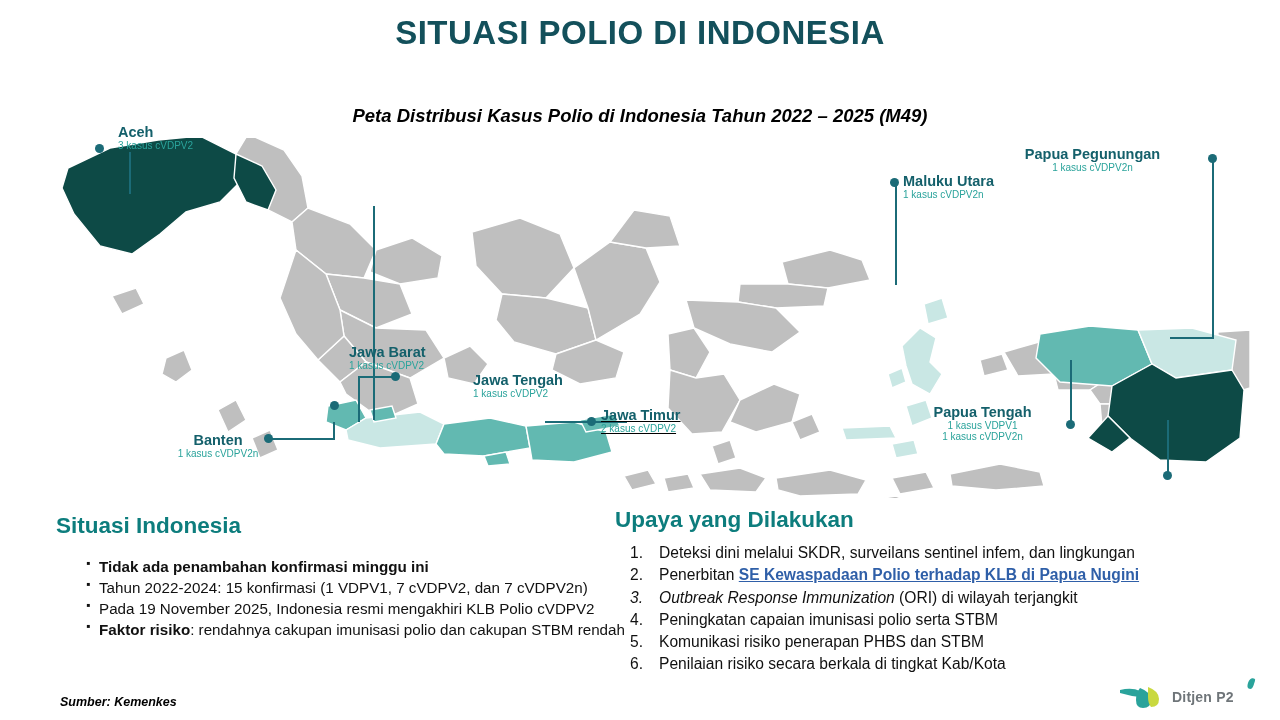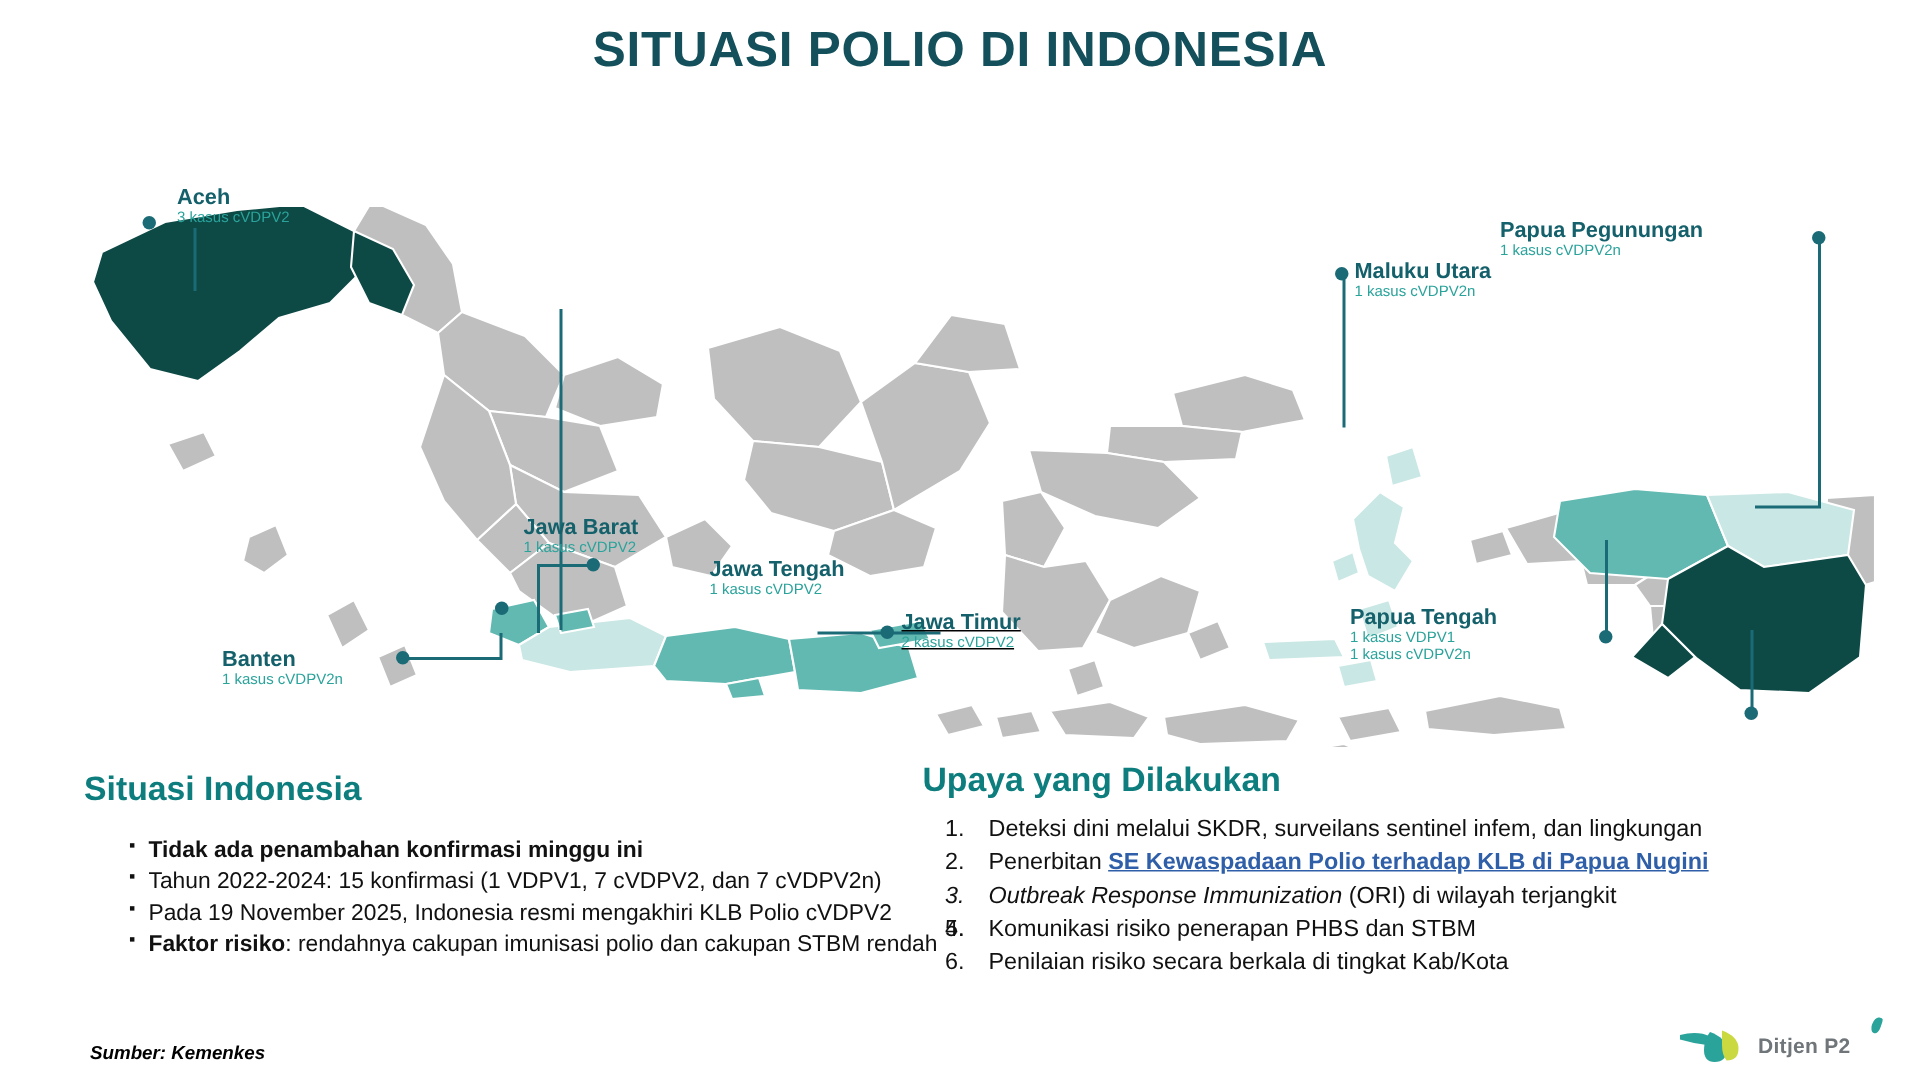--- a/index.html
+++ b/index.html
@@ -26,21 +26,21 @@
   }
 
   
   #map-wrap { position: absolute; top: 138px; left: 40px; width: 1210px; height: 360px; }
   #map-svg { display: block; width: 1210px; height: 360px; }
 
   
   .callout { position: absolute; line-height: 1.12; white-space: nowrap; }
   .callout .nm { font-size: 14.5px; font-weight: bold; color: #14606b; display: block; }
   .callout .cs { font-size: 10px; color: #2aa39b; display: block; }
-  .callout.right { text-align: left; }
+  .callout.right { text-align: center; }
   .dot {
     position: absolute; width: 9px; height: 9px; border-radius: 50%;
     background: #1b6b77;
   }
   .leader { position: absolute; background: #1b6b77; }
 
   
   .sec-head {
     position: absolute; font-size: 22.5px; font-weight: bold; color: #0d7d7d;
   }
@@ -94,20 +94,21 @@
     background: #2aa39b; border-radius: 60% 20% 50% 50%;
     transform: rotate(18deg);
   }
 </style>
 </head>
 <body>
 
 <div id="page">
 
   <div class="title">SITUASI POLIO DI INDONESIA</div>
+  <div class="subtitle">Peta Distribusi Kasus Polio di Indonesia Tahun 2022 – 2025 (M49)</div>
 
   <div id="map-wrap">
     <svg id="map-svg" viewBox="0 0 1210 360" xmlns="http://www.w3.org/2000/svg">
       <g stroke="#ffffff" stroke-width="1.4">
 
         <path fill="#bfbfbf" d="M208 -4 L244 12 L262 38 L268 70 L252 84 L228 72 L200 44 L196 16 Z"></path>
         <path fill="#bfbfbf" d="M252 84 L268 70 L310 86 L336 112 L324 140 L286 136 L256 112 Z"></path>
         <path fill="#bfbfbf" d="M336 112 L372 100 L402 118 L398 140 L360 146 L330 134 Z"></path>
         <path fill="#bfbfbf" d="M286 136 L324 140 L360 146 L372 176 L336 190 L300 172 Z"></path>
         <path fill="#bfbfbf" d="M300 172 L336 190 L386 192 L404 220 L370 240 L326 224 L304 198 Z"></path>
@@ -261,20 +262,21 @@
     <li>
       <span class="num">2.</span>
       <span>Penerbitan </span><a class="link" href="#">SE Kewaspadaan Polio terhadap KLB di Papua Nugini</a>
     </li>
     <li class="ital">
       <span class="num">3.</span>
       <span class="it">Outbreak Response Immunization</span><span> (ORI) di wilayah terjangkit</span>
     </li>
     <li>
       <span class="num">4.</span>
+      <span>Peningkatan capaian imunisasi polio serta STBM</span>
     </li>
     <li>
       <span class="num">5.</span>
       <span>Komunikasi risiko penerapan PHBS dan STBM</span>
     </li>
     <li>
       <span class="num">6.</span>
       <span>Penilaian risiko secara berkala di tingkat Kab/Kota</span>
     </li>
   </ol>

